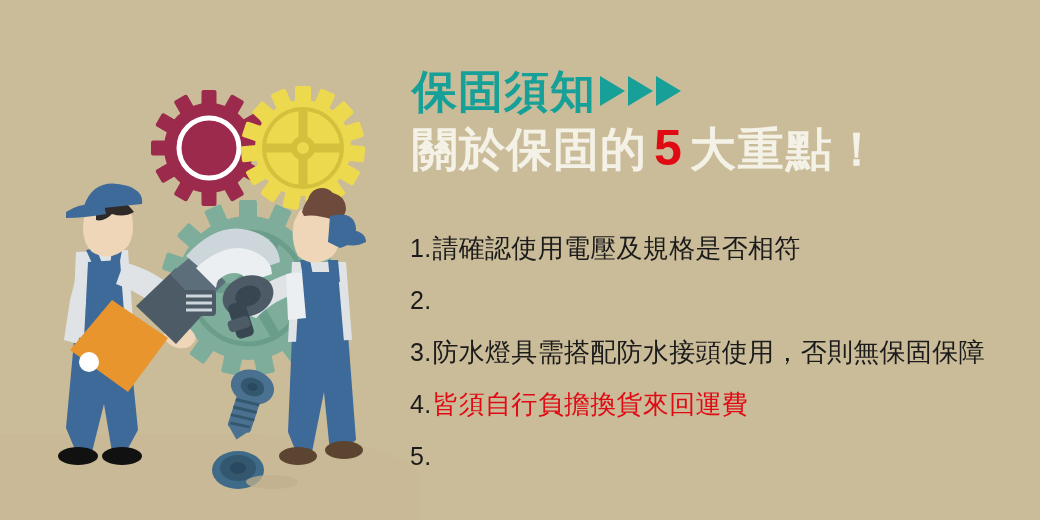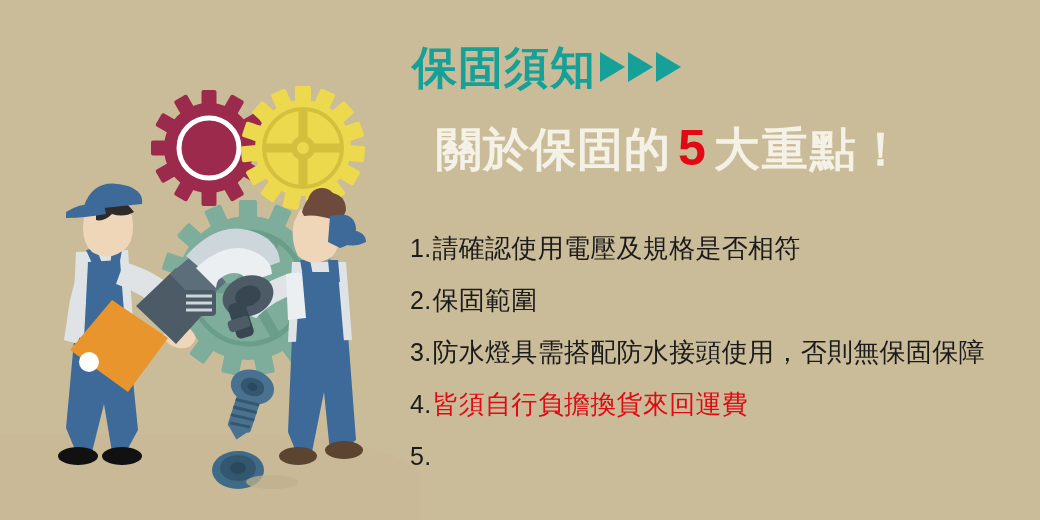--- a/index.html
+++ b/index.html
@@ -48,21 +48,21 @@
   .content {
     position: absolute;
     left: 406px;
     top: 0;
     width: 634px;
     height: 520px;
   }
   .headline {
     position: absolute;
     left: 6px;
-    top: 38px;
+    top: 62px;
     display: flex;
     align-items: center;
     height: 58px;
     justify-content: space-between;
   }
   .headline-text {
     color: #16a098;
     font-size: 45px;
     font-weight: 700;
     letter-spacing: 1px;
@@ -85,21 +85,20 @@
   .subhead {
     position: absolute;
     left: 6px;
     top: 123px;
     font-size: 46px;
     font-weight: 700;
     color: #f4f1e6;
     line-height: 1;
     white-space: nowrap;
     letter-spacing: 1px;
-    margin-left: 24px;
   }
   .subhead .num {
     color: #e00a15;
     font-size: 50px;
     padding: 0 7px;
   }
   .subhead .tail {
     letter-spacing: 2px;
   }
   .list {
@@ -355,21 +354,20 @@
       <span>關於保固的</span><span class="num">5</span><span class="tail">大重點！</span>
     </div>
 
     <div class="list" id="warranty-list">
         <div class="list-item">
           <span class="idx">1.</span>
           <span>請確認使用電壓及規格是否相符</span>
         </div>
         <div class="list-item">
           <span class="idx">2.</span>
-          <span>保固範圍</span>
         </div>
         <div class="list-item">
           <span class="idx">3.</span>
           <span>防水燈具需搭配防水接頭使用，否則無保固保障</span>
         </div>
         <div class="list-item">
           <span class="idx">4.</span>
           <span class="hl">皆須自行負擔換貨來回運費</span>
         </div>
         <div class="list-item">

